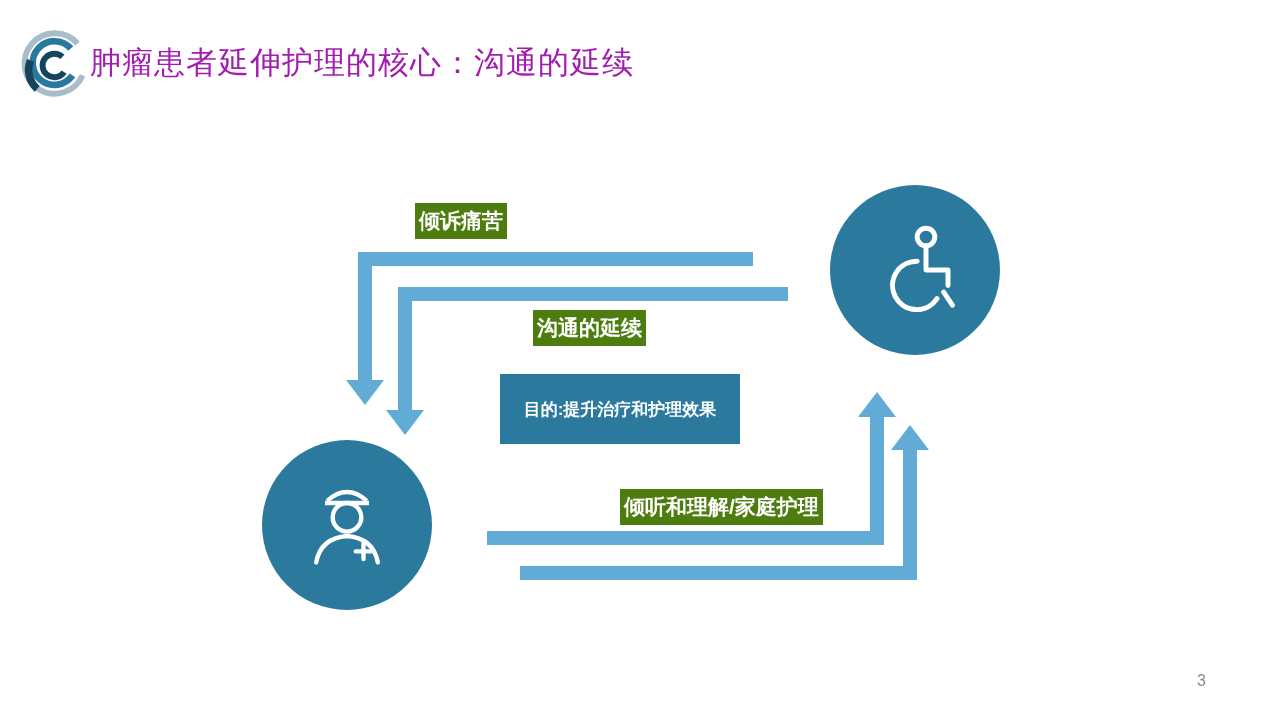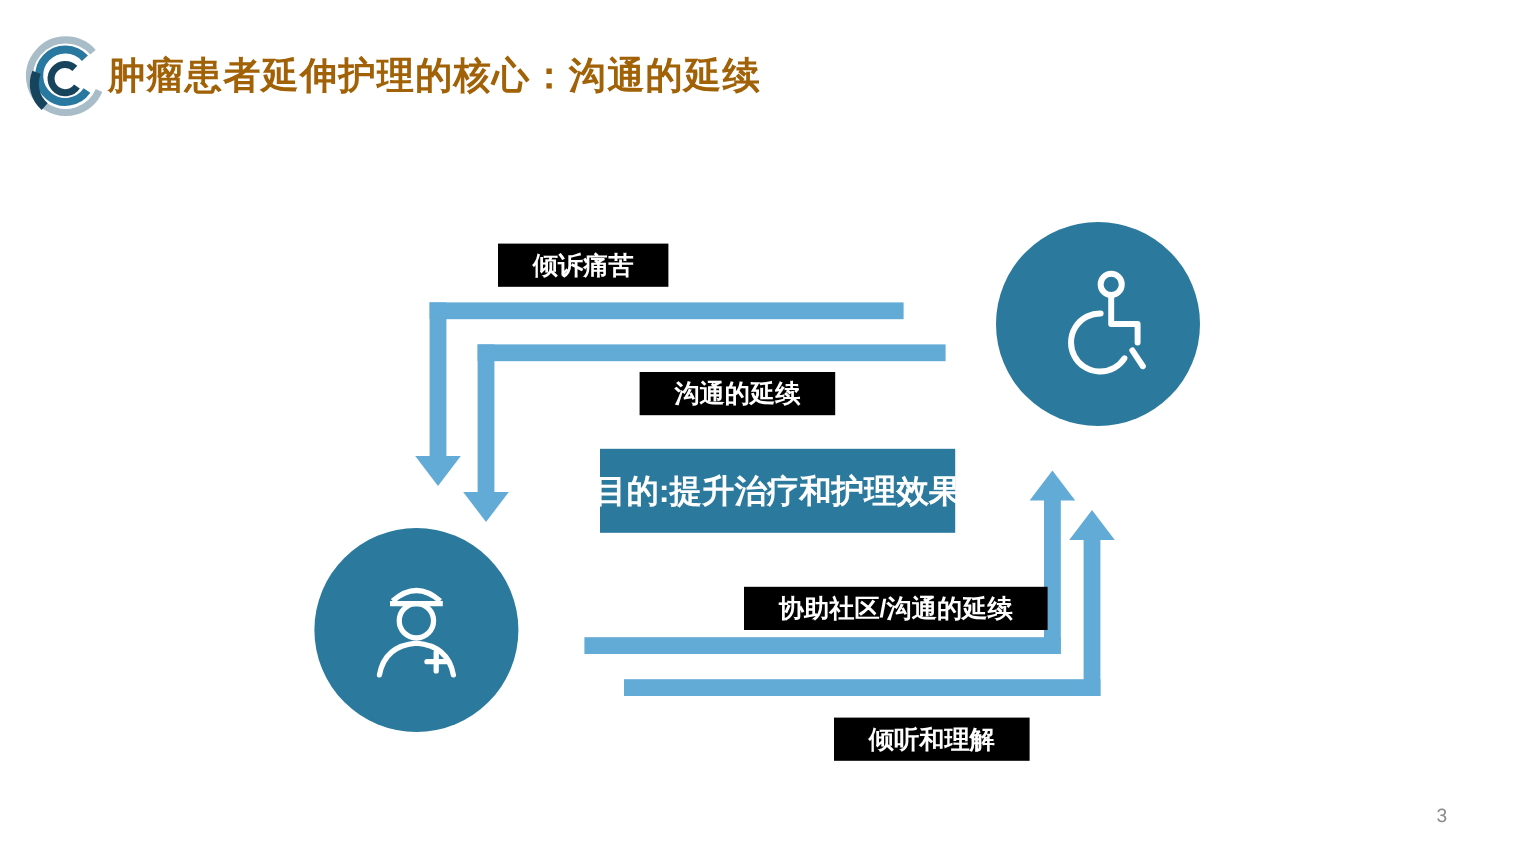--- a/index.html
+++ b/index.html
@@ -9,22 +9,22 @@
     width: 1280px;
     height: 720px;
     background: #ffffff;
     overflow: hidden;
   }
   .slide-title {
     position: absolute;
     left: 90px;
     top: 42px;
     font-size: 31px;
-    font-weight: bold;
-    color: #a16207;
+    font-weight: normal;
+    color: #a21caf;
     letter-spacing: 1px;
     white-space: nowrap;
   }
   .logo {
     position: absolute;
     left: 12px;
     top: 20px;
     width: 84px;
     height: 96px;
   }
@@ -39,41 +39,41 @@
     align-items: center;
     justify-content: center;
   }
   .circle-patient { left: 830px; top: 185px; }
   .circle-nurse   { left: 262px; top: 440px; }
   .big-circle svg { width: 110px; height: 110px; }
 
   
   .chip {
     position: absolute;
-    background: #000000;
+    background: #4d7c0f;
     color: #ffffff;
     font-size: 21px;
     font-weight: bold;
-    padding: 4px 29px;
+    padding: 4px 4px;
     white-space: nowrap;
   }
   .chip-top    { left: 415px; top: 203px; }
   .chip-second { left: 533px; top: 310px; }
   .chip-third  { left: 620px; top: 489px; }
   .chip-bottom { left: 695px; top: 598px; }
 
   .center-box {
     position: absolute;
     left: 500px;
     top: 374px;
-    width: 296px;
+    width: 240px;
     height: 70px;
     background: #2b7a9e;
     color: #ffffff;
-    font-size: 27px;
+    font-size: 17px;
     font-weight: bold;
     display: flex;
     align-items: center;
     justify-content: center;
     white-space: nowrap;
   }
 
   
   .bar { position: absolute; background: #62abd7; }
   .tri-down {
@@ -143,22 +143,21 @@
   <div class="bar c-h"></div>
   <div class="bar c-v"></div>
   <div class="tri-up c-t"></div>
 
   <div class="bar d-h"></div>
   <div class="bar d-v"></div>
   <div class="tri-up d-t"></div>
 
   <div class="chip chip-top">倾诉痛苦</div>
   <div class="chip chip-second">沟通的延续</div>
-  <div class="chip chip-third">协助社区/沟通的延续</div>
-  <div class="chip chip-bottom">倾听和理解</div>
+  <div class="chip chip-third">倾听和理解/家庭护理</div>
 
   <div class="center-box">目的:提升治疗和护理效果</div>
 
   <div class="big-circle circle-patient">
     <svg viewBox="0 0 100 100" xmlns="http://www.w3.org/2000/svg">
       <circle cx="60" cy="20" r="8" fill="none" stroke="#ffffff" stroke-width="4.5"></circle>
       <path d="M60 29 L60 50 L80 50 L80 64" fill="none" stroke="#ffffff" stroke-width="4.5" stroke-linecap="round" stroke-linejoin="round"></path>
       <path d="M52 42 A 22 22 0 1 0 70 76" fill="none" stroke="#ffffff" stroke-width="4.5" stroke-linecap="round"></path>
       <path d="M76 70 L84 82" fill="none" stroke="#ffffff" stroke-width="4.5" stroke-linecap="round"></path>
     </svg>

